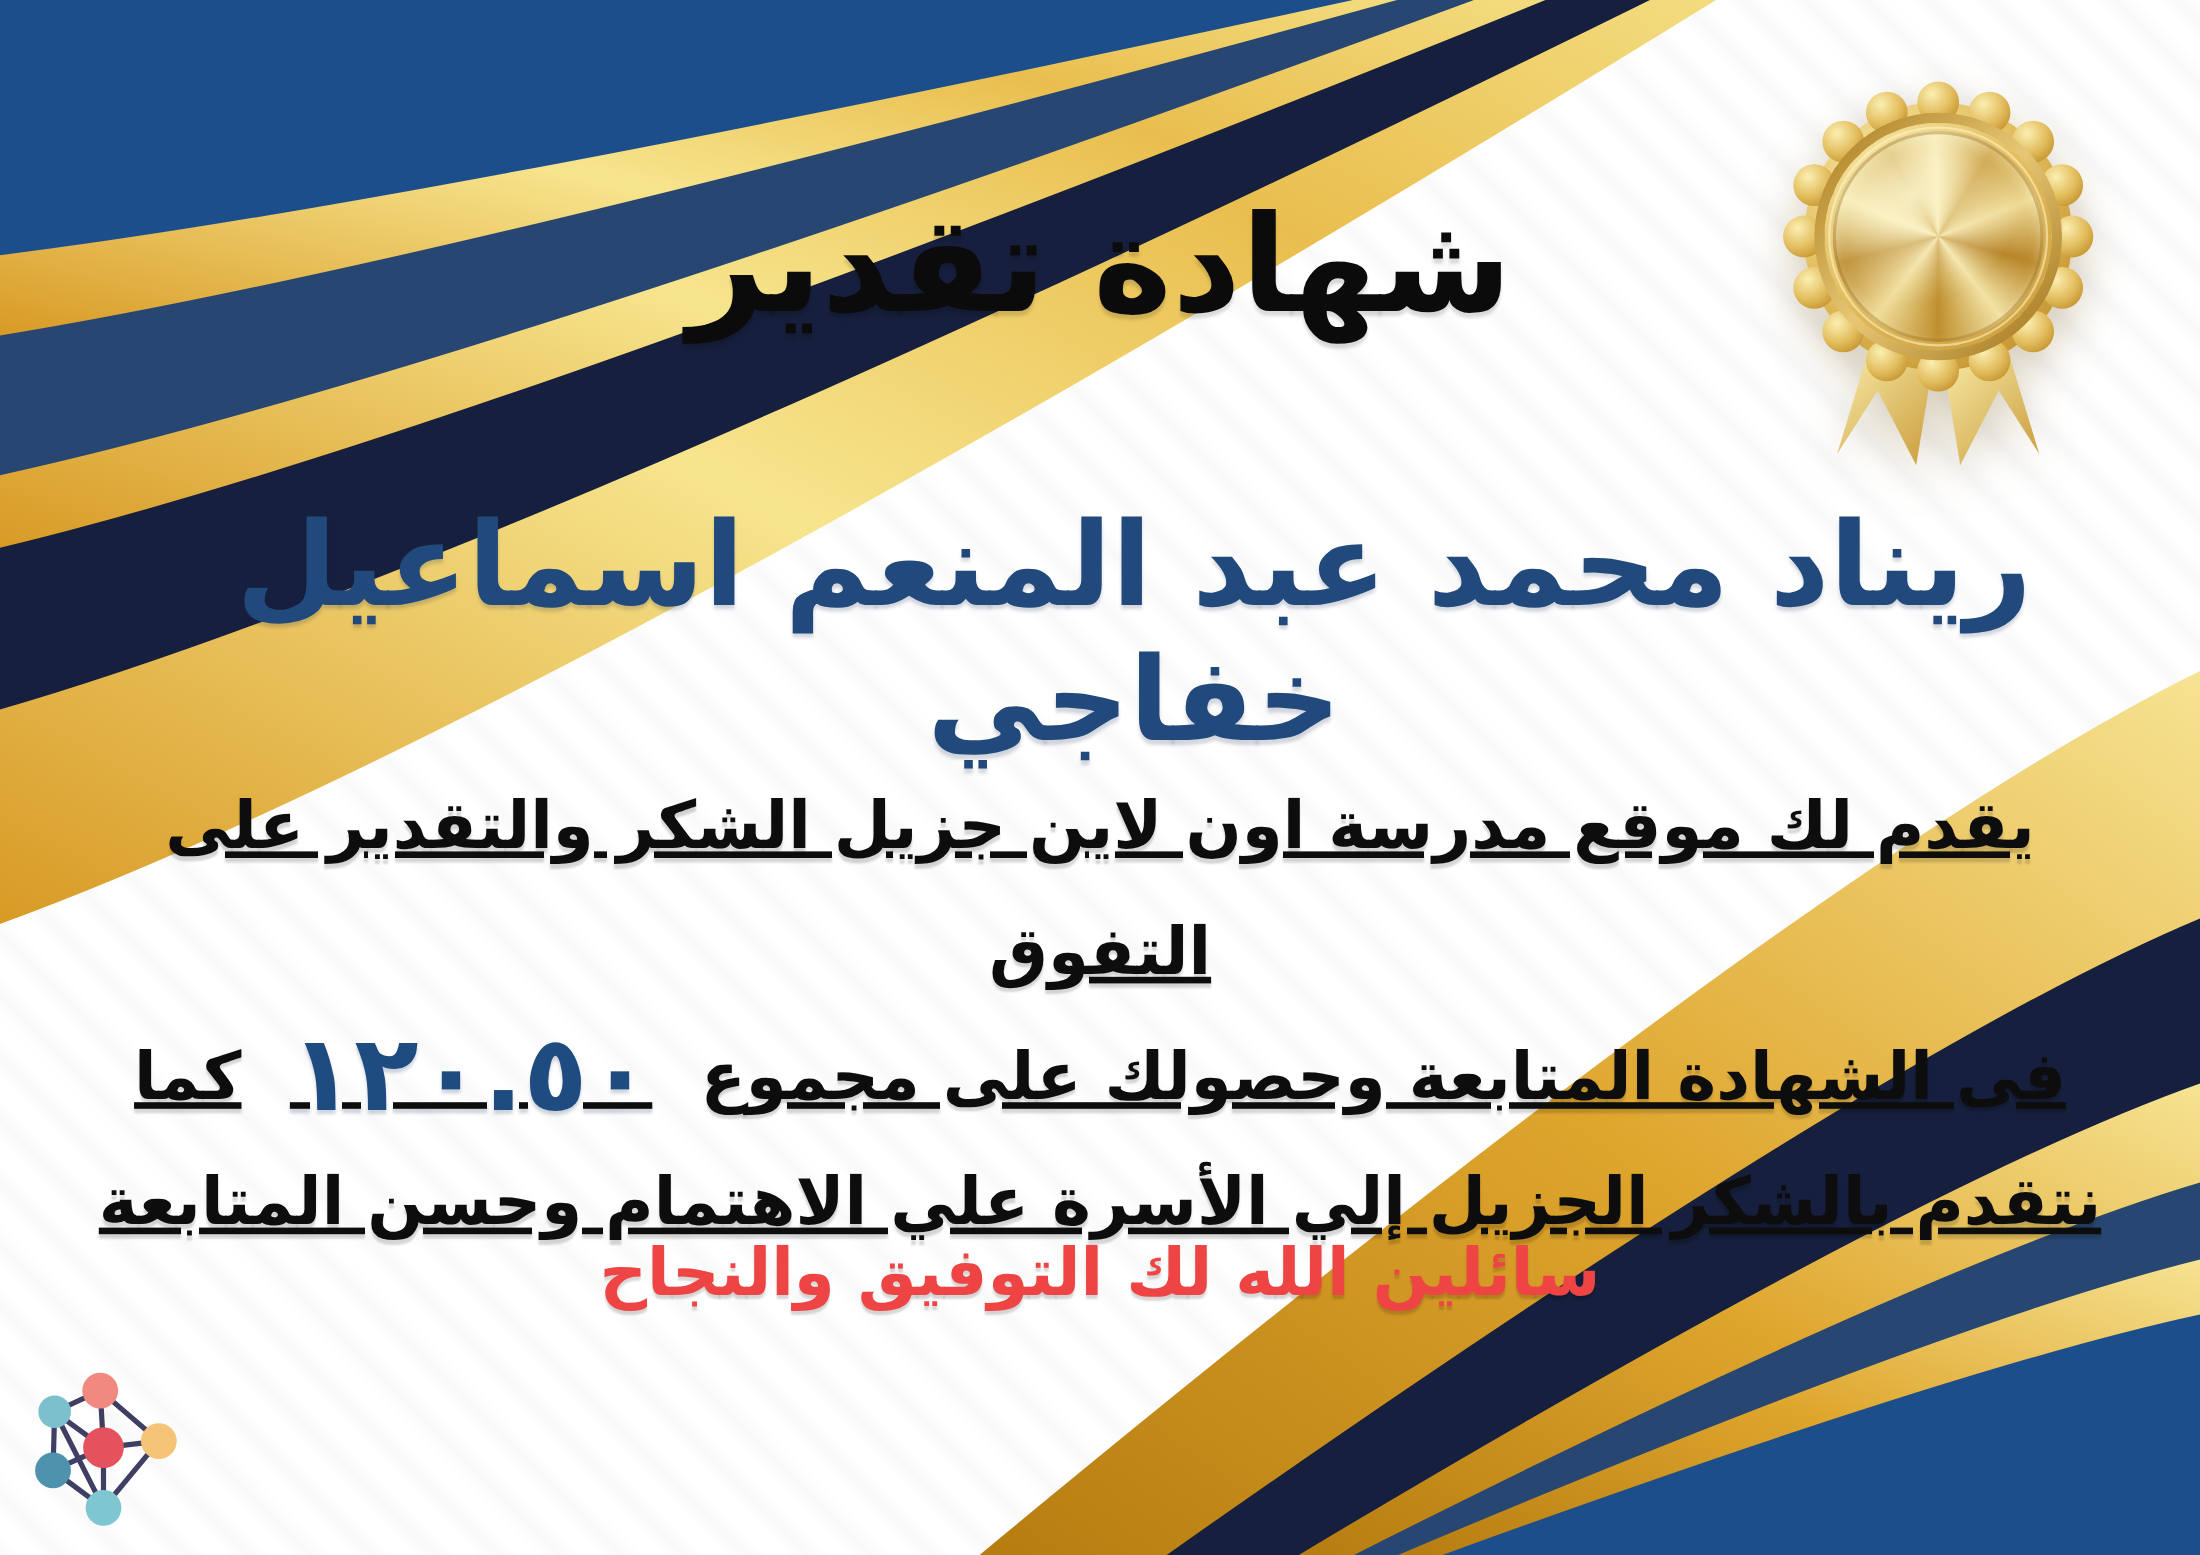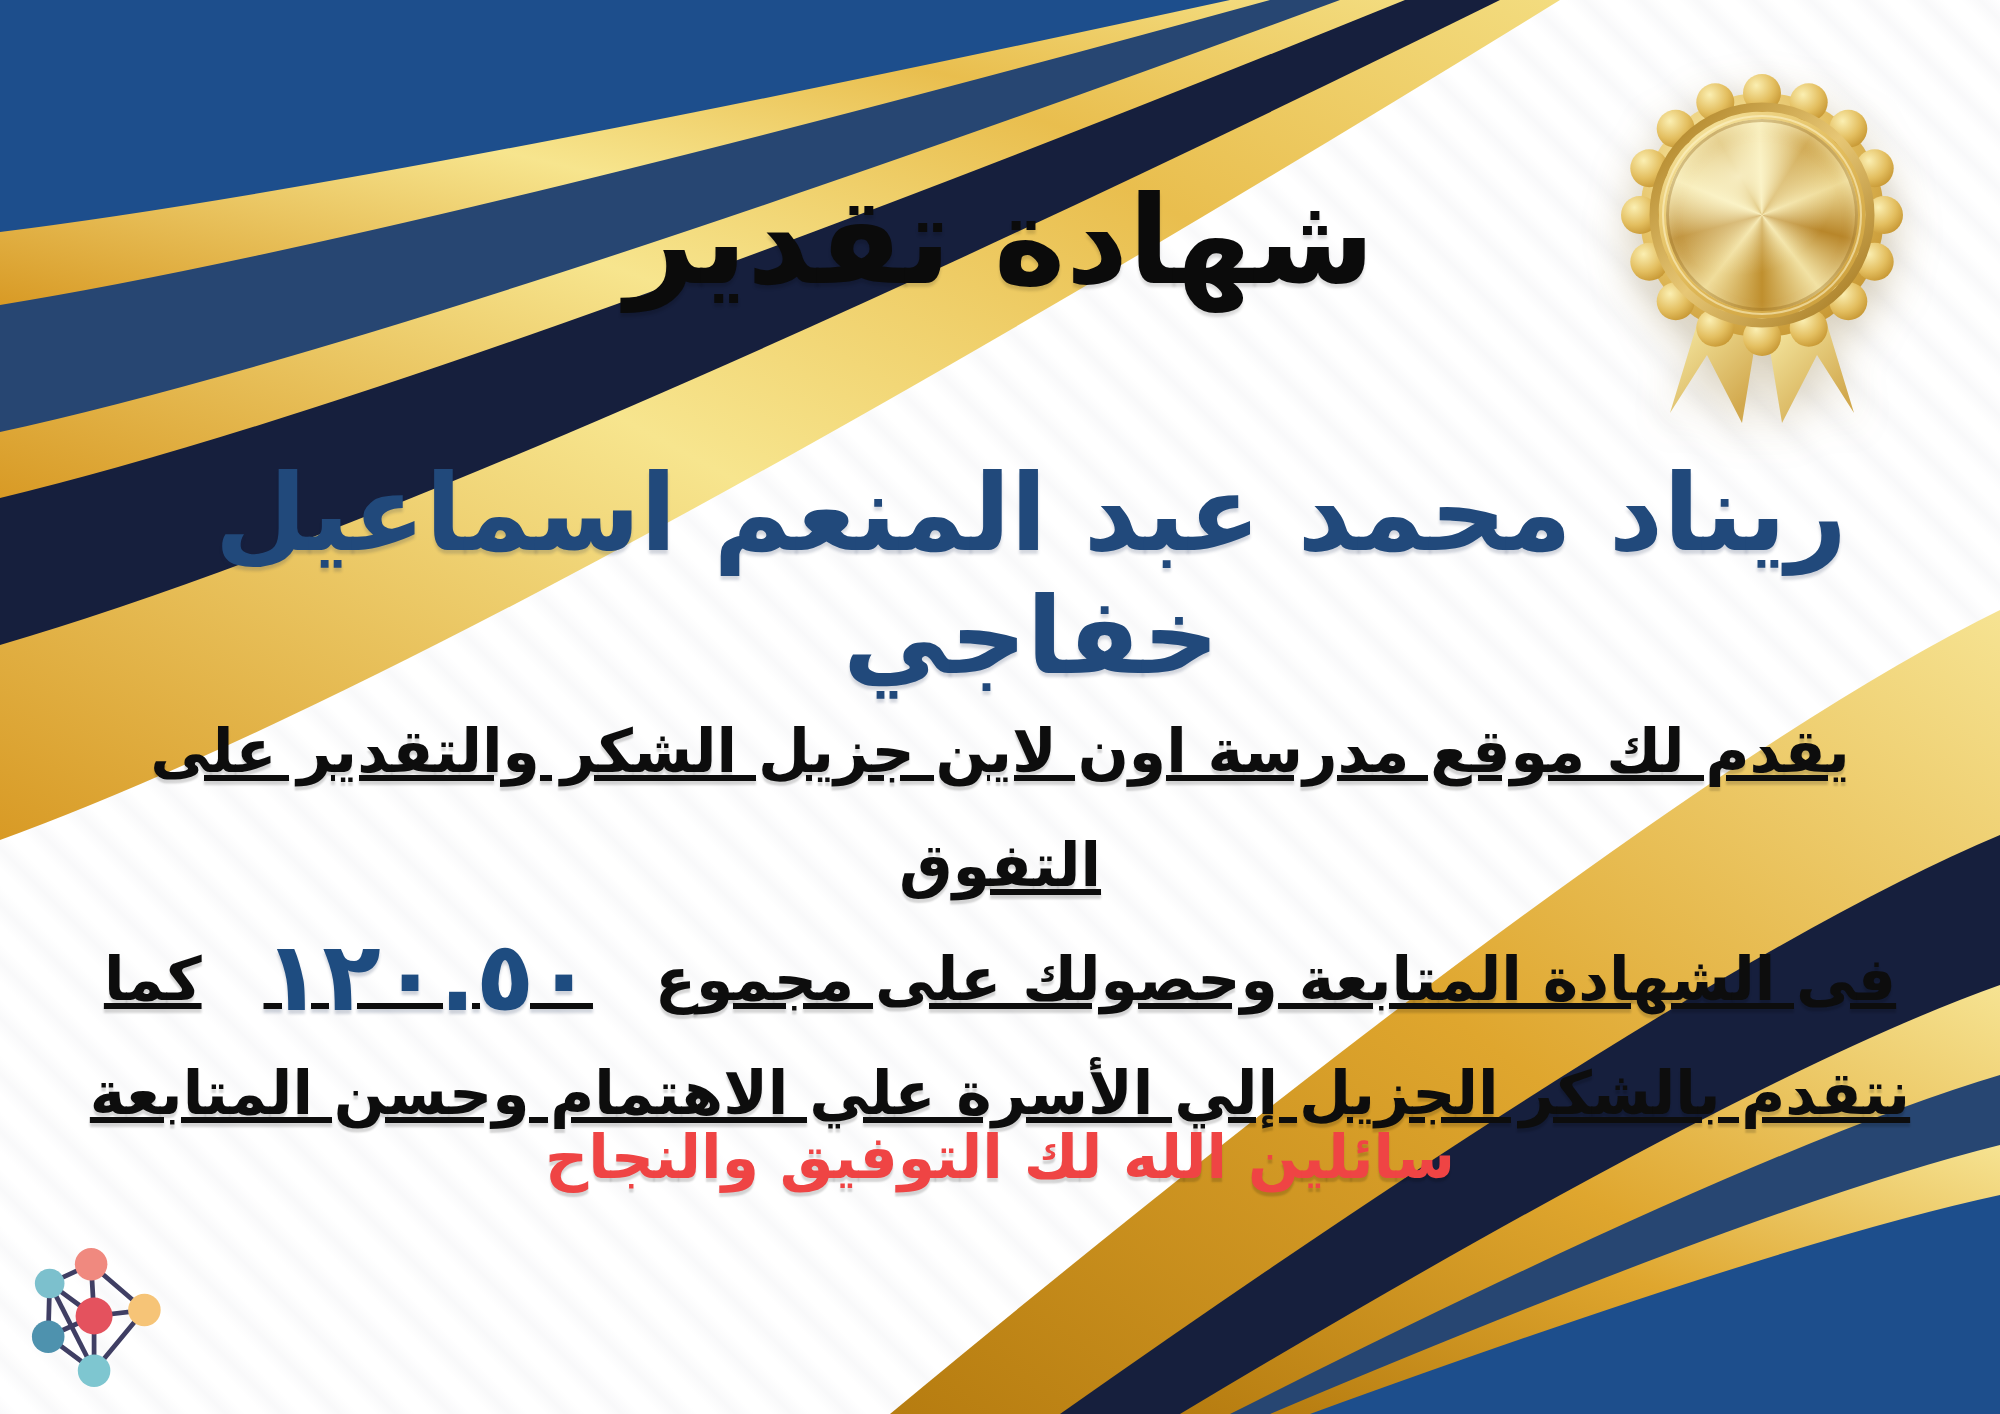--- a/index.html
+++ b/index.html
@@ -30,21 +30,21 @@
     margin-left:31px;
   }
   .body-text{
     position:absolute;top:694px;left:40px;right:40px;
     text-align:center;font-size:60px;line-height:1.9;font-weight:700;
     color:#0d0d0d;text-shadow:0 4px 2px rgba(0,0,0,.16);text-decoration:underline;
   }
   .body-text p{margin:0;}
   .score{
     font-size:96px;font-weight:700;color:#1E4C80;line-height:0;
-    margin:0 62px;vertical-align:-10px;text-shadow:0 4px 3px rgba(20,40,80,.20);
+    margin:0 44px;vertical-align:-10px;text-shadow:0 4px 3px rgba(20,40,80,.20);
   }
   .closing{
     position:absolute;top:1122px;left:0;width:100%;
     text-align:center;font-size:60px;font-weight:700;color:#ef4444;
     text-shadow:0 4px 2px rgba(0,0,0,.16);
   }
   
   .medal{
     position:absolute;left:1612px;top:25px;width:300px;height:400px;
     filter:drop-shadow(0 16px 20px rgba(120,90,20,.28));

